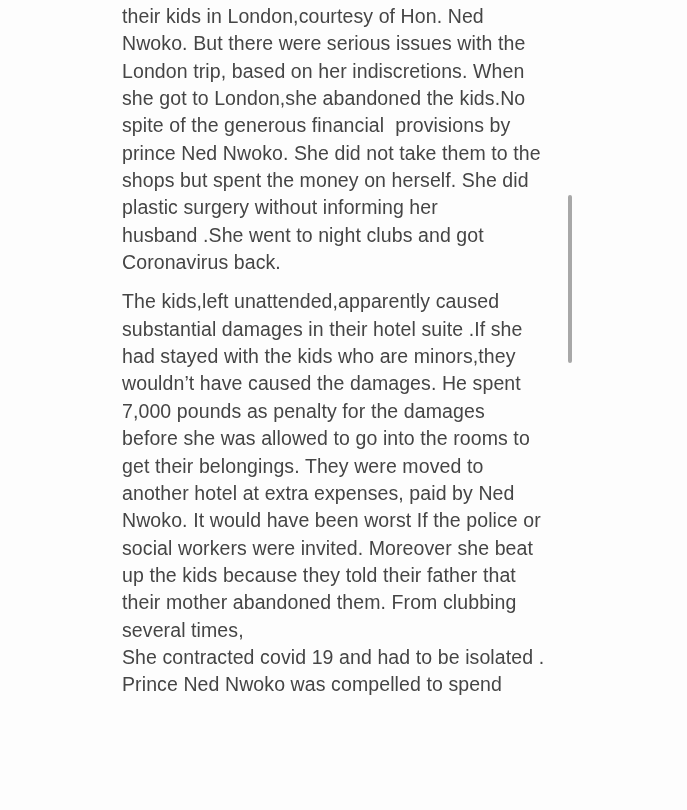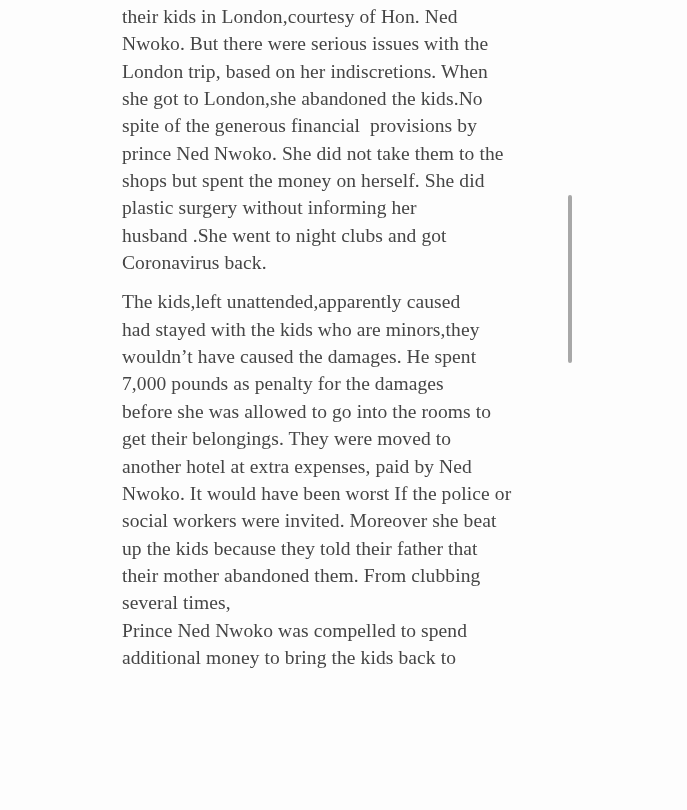--- a/index.html
+++ b/index.html
@@ -13,21 +13,20 @@
     font-family: "Liberation Sans", sans-serif;
     overflow: hidden;
     position: relative;
   }
   .viewport {
     position: absolute;
     left: 0;
     top: 0;
     width: 687px;
     height: 810px;
-    font-family: Liberation Serif, serif;
   }
   .text-block {
     position: absolute;
     left: 122px;
     top: 3px;
     width: 440px;
   }
   .para {
     margin: 0;
   }
@@ -66,32 +65,33 @@
       <div class="line">spite of the generous financial  provisions by</div>
       <div class="line">prince Ned Nwoko. She did not take them to the</div>
       <div class="line">shops but spent the money on herself. She did</div>
       <div class="line">plastic surgery without informing her</div>
       <div class="line">husband .She went to night clubs and got</div>
       <div class="line">Coronavirus back.</div>
     </div>
 
     <div class="para">
       <div class="line">The kids,left unattended,apparently caused</div>
+      <div class="line">substantial damages in their hotel suite .If she</div>
       <div class="line">had stayed with the kids who are minors,they</div>
       <div class="line">wouldn’t have caused the damages. He spent</div>
       <div class="line">7,000 pounds as penalty for the damages</div>
       <div class="line">before she was allowed to go into the rooms to</div>
       <div class="line">get their belongings. They were moved to</div>
       <div class="line">another hotel at extra expenses, paid by Ned</div>
       <div class="line">Nwoko. It would have been worst If the police or</div>
       <div class="line">social workers were invited. Moreover she beat</div>
       <div class="line">up the kids because they told their father that</div>
       <div class="line">their mother abandoned them. From clubbing</div>
       <div class="line">several times,</div>
+      <div class="line">She contracted covid 19 and had to be isolated .</div>
       <div class="line">Prince Ned Nwoko was compelled to spend</div>
-      <div class="line">additional money to bring the kids back to</div>
     </div>
 
   </div>
 
   <div class="scrollbar-thumb"></div>
 
 </div>
 
 </body></html>

